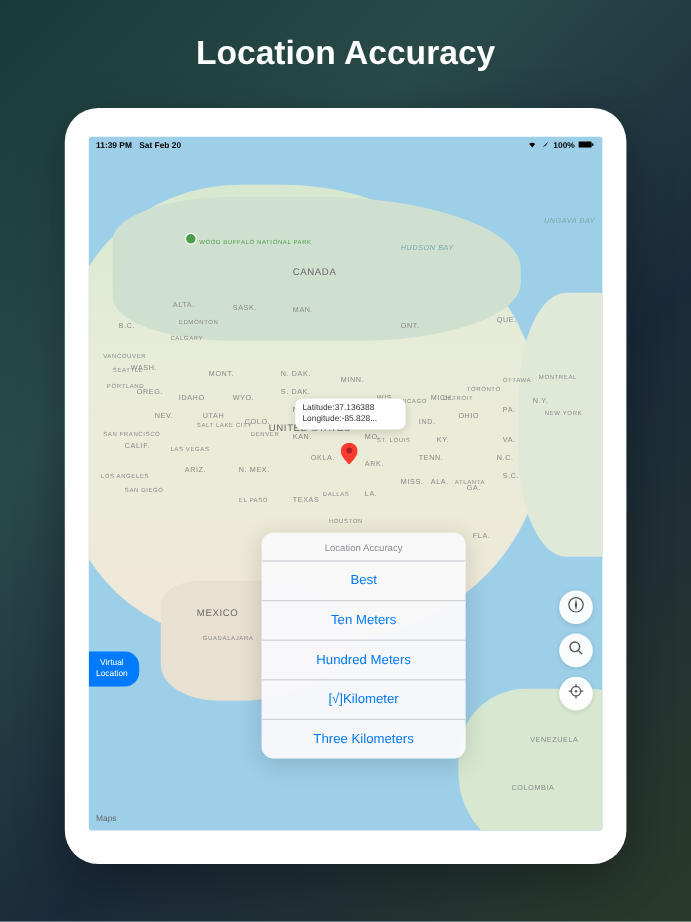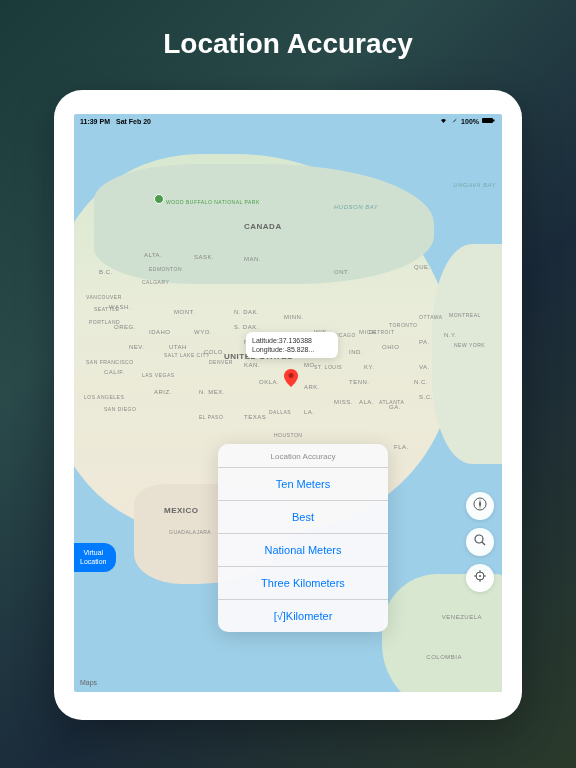--- a/index.html
+++ b/index.html
@@ -94,21 +94,21 @@
       position: absolute;
       font-size: 6px;
       color: #888;
       font-weight: 500;
       text-transform: uppercase;
       letter-spacing: 0.5px;
     }
     .map-country {
       font-size: 8px;
       color: #666;
-      font-weight: 700;
+      font-weight: 400;
     }
     .pin {
       position: absolute;
       top: 255px;
       left: 210px;
       width: 14px;
       height: 14px;
       z-index: 50;
     }
     .pin svg { display: block; }
@@ -369,25 +369,25 @@
               <line x1="1" y1="7" x2="4" y2="7" stroke="#555" stroke-width="1"></line>
               <line x1="10" y1="7" x2="13" y2="7" stroke="#555" stroke-width="1"></line>
               <circle cx="7" cy="7" r="1" fill="#555"></circle>
             </svg>
         </span>
       </div>
     </div>
 
     <div class="popover">
       <div class="popover-header">Location Accuracy</div>
+      <div class="popover-item">Best</div>
       <div class="popover-item">Ten Meters</div>
-      <div class="popover-item">Best</div>
-      <div class="popover-item">National Meters</div>
+      <div class="popover-item">Hundred Meters</div>
+      <div class="popover-item">[√]Kilometer</div>
       <div class="popover-item">Three Kilometers</div>
-      <div class="popover-item">[√]Kilometer</div>
     </div>
 
     <div class="maps-attribution">
       <span></span><span>Maps</span>
     </div>
 
   </div>
 </div>
 
 </body></html>

